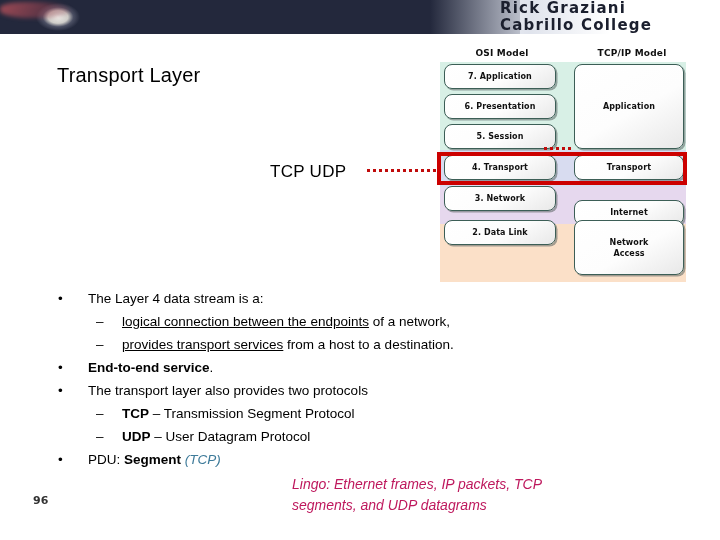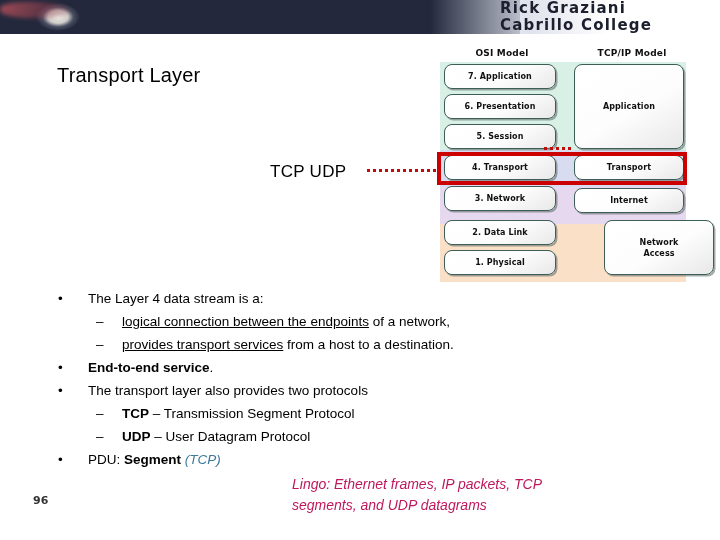--- a/index.html
+++ b/index.html
@@ -148,22 +148,22 @@
   #osi-7 { top: 20px; }
   #osi-6 { top: 50px; }
   #osi-5 { top: 80px; }
   #osi-4 { top: 111px; }
   #osi-3 { top: 142px; }
   #osi-2 { top: 176px; }
   #osi-1 { top: 206px; }
 
   #tcpip-app { top: 20px;  height: 85px; }
   #tcpip-tra { top: 111px; height: 25px; }
-  #tcpip-int { top: 144px; height: 25px; }
-  #tcpip-acc { top: 176px; height: 55px; margin-left: 30px; }
+  #tcpip-int { top: 156px; height: 25px; }
+  #tcpip-acc { top: 176px; height: 55px; }
 
   #transport-highlight {
     position: absolute;
     left: 13px; top: 108px;
     width: 250px; height: 33px;
     border: 4px solid #cc0000;
     box-sizing: border-box;
   }
   #highlight-dots-top {
     position: absolute;
@@ -254,21 +254,20 @@
   <div class="band" id="band-tra"></div>
   <div class="band" id="band-net"></div>
   <div class="band" id="band-acc"></div>
 
   <div class="layer-box osi-box" id="osi-7">7. Application</div>
   <div class="layer-box osi-box" id="osi-6">6. Presentation</div>
   <div class="layer-box osi-box" id="osi-5">5. Session</div>
   <div class="layer-box osi-box" id="osi-4">4. Transport</div>
   <div class="layer-box osi-box" id="osi-3">3. Network</div>
   <div class="layer-box osi-box" id="osi-2">2. Data Link</div>
-  <div class="layer-box osi-box" id="osi-1">1. Physical</div>
 
   <div class="layer-box tcpip-box" id="tcpip-app">Application</div>
   <div class="layer-box tcpip-box" id="tcpip-tra">Transport</div>
   <div class="layer-box tcpip-box" id="tcpip-int">Internet</div>
   <div class="layer-box tcpip-box" id="tcpip-acc" style="white-space:pre-line">Network
 Access</div>
 
   <div id="highlight-dots-top"></div>
   <div id="transport-highlight"></div>
 </div>

